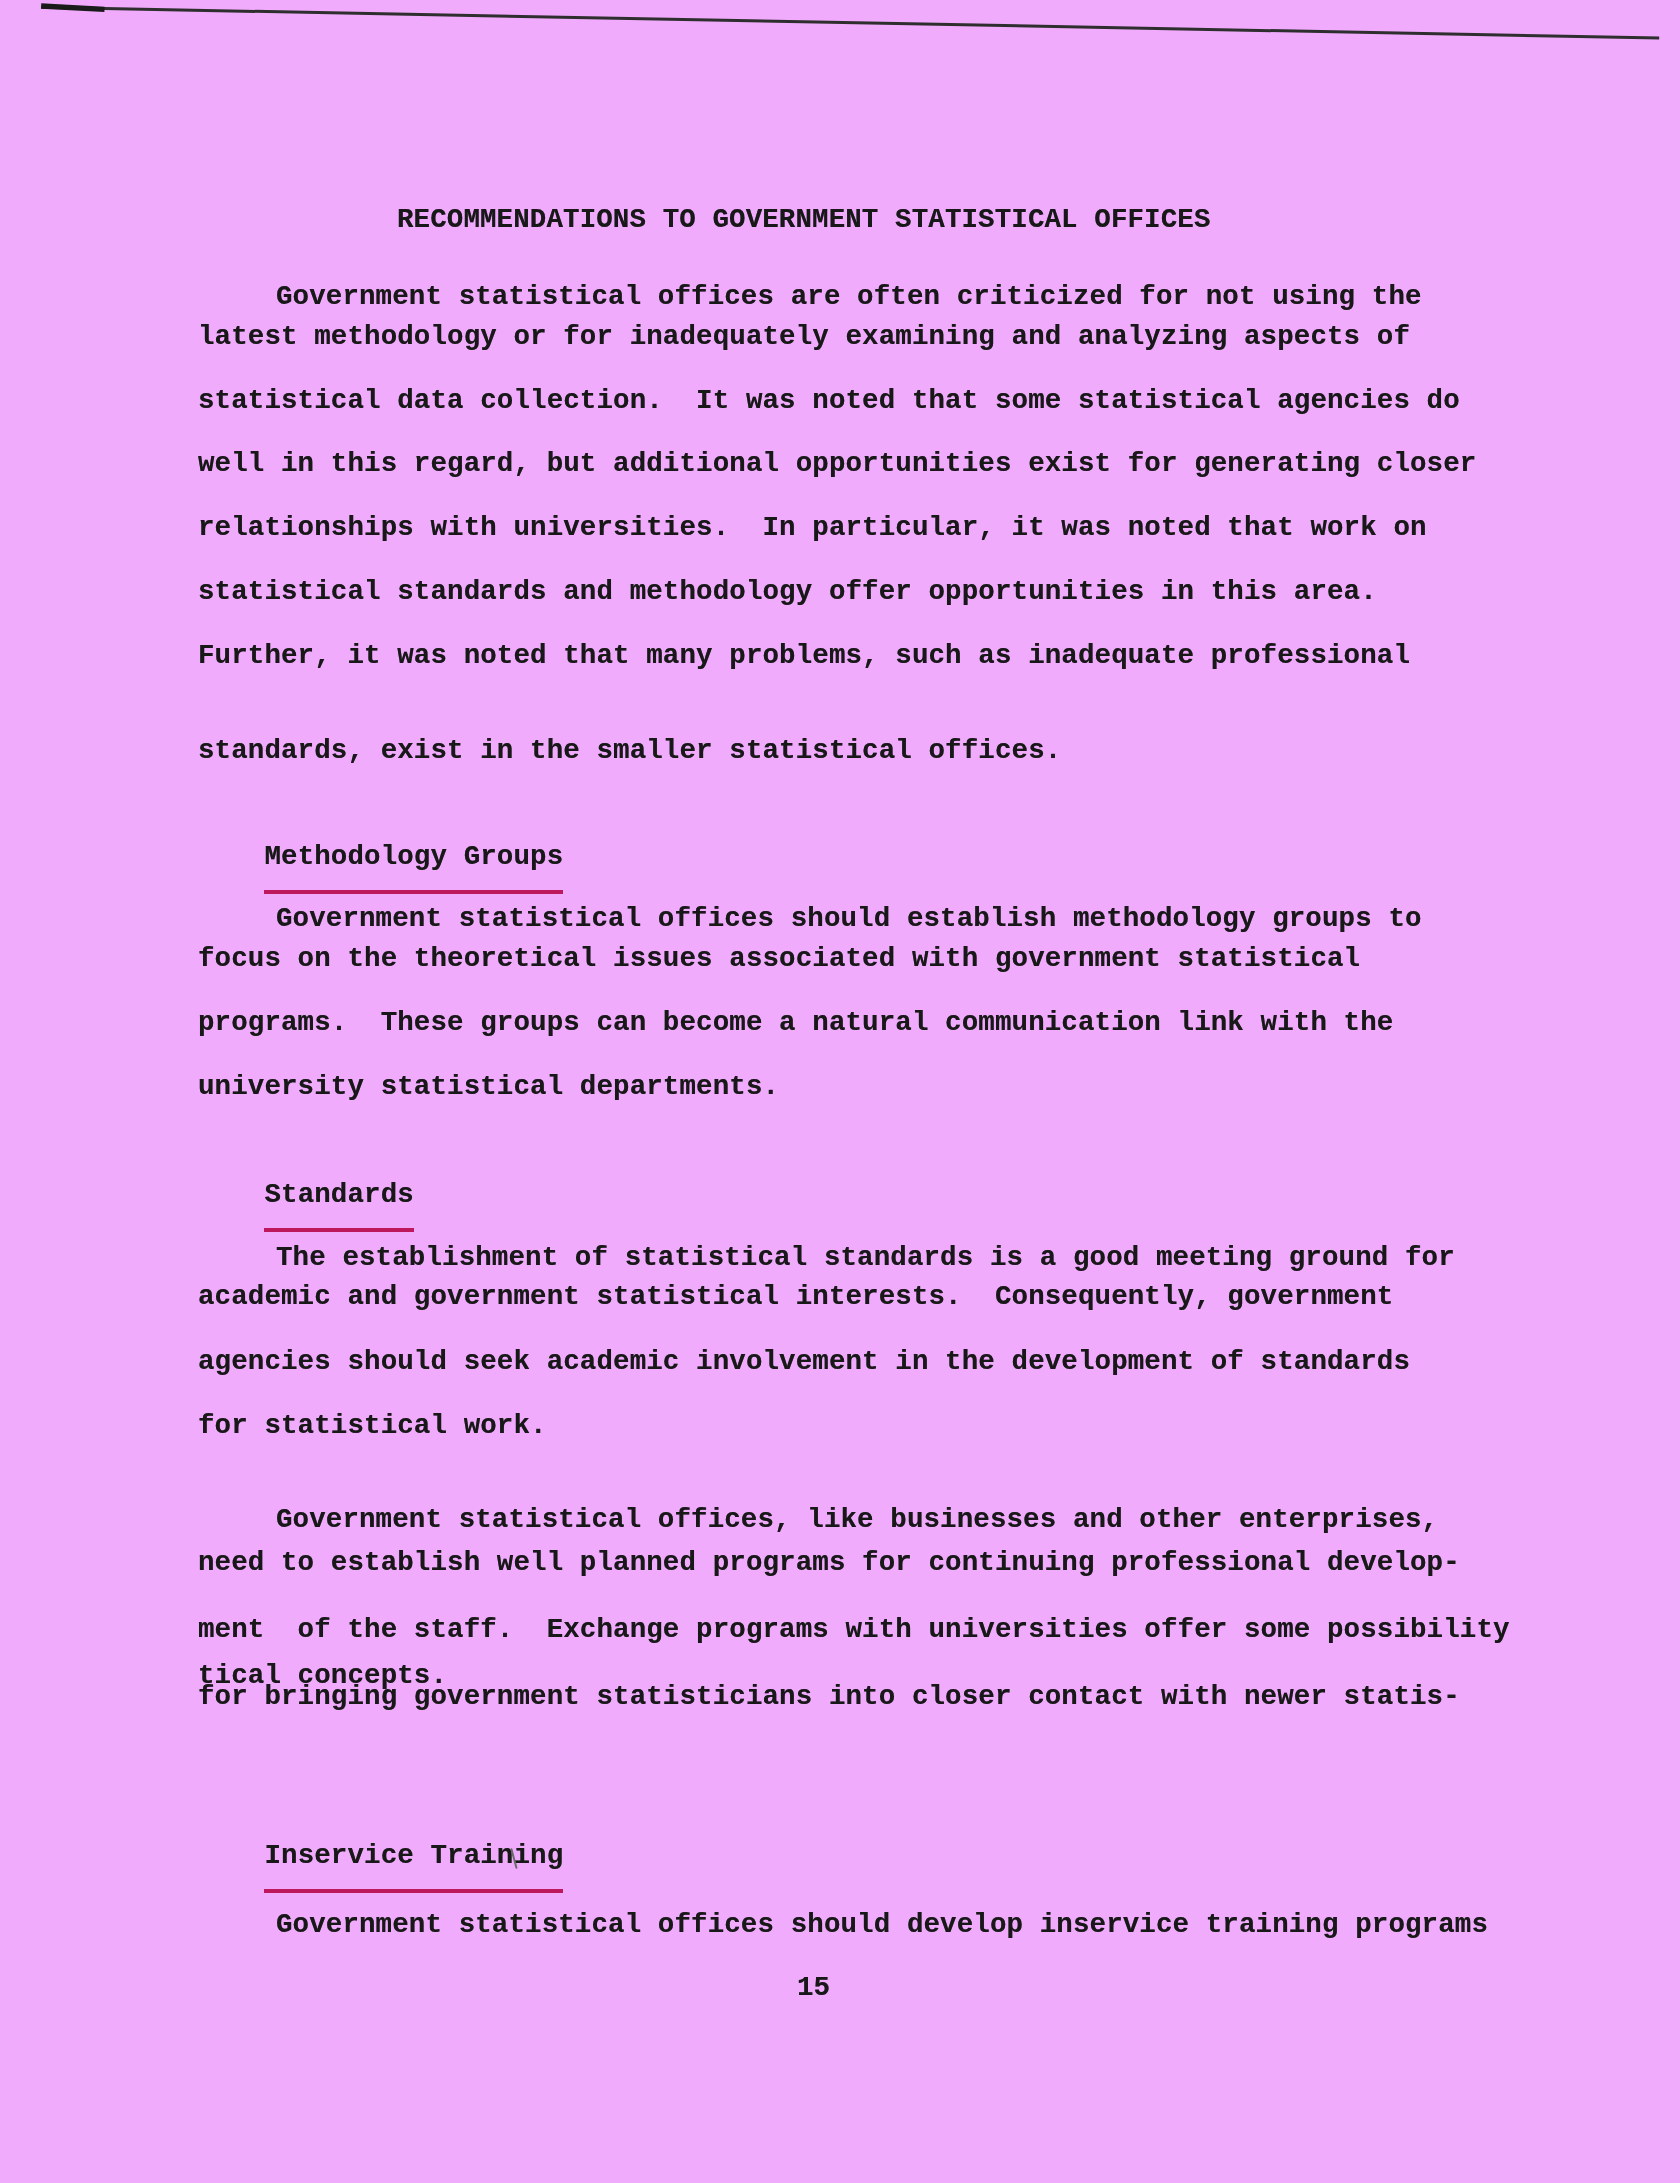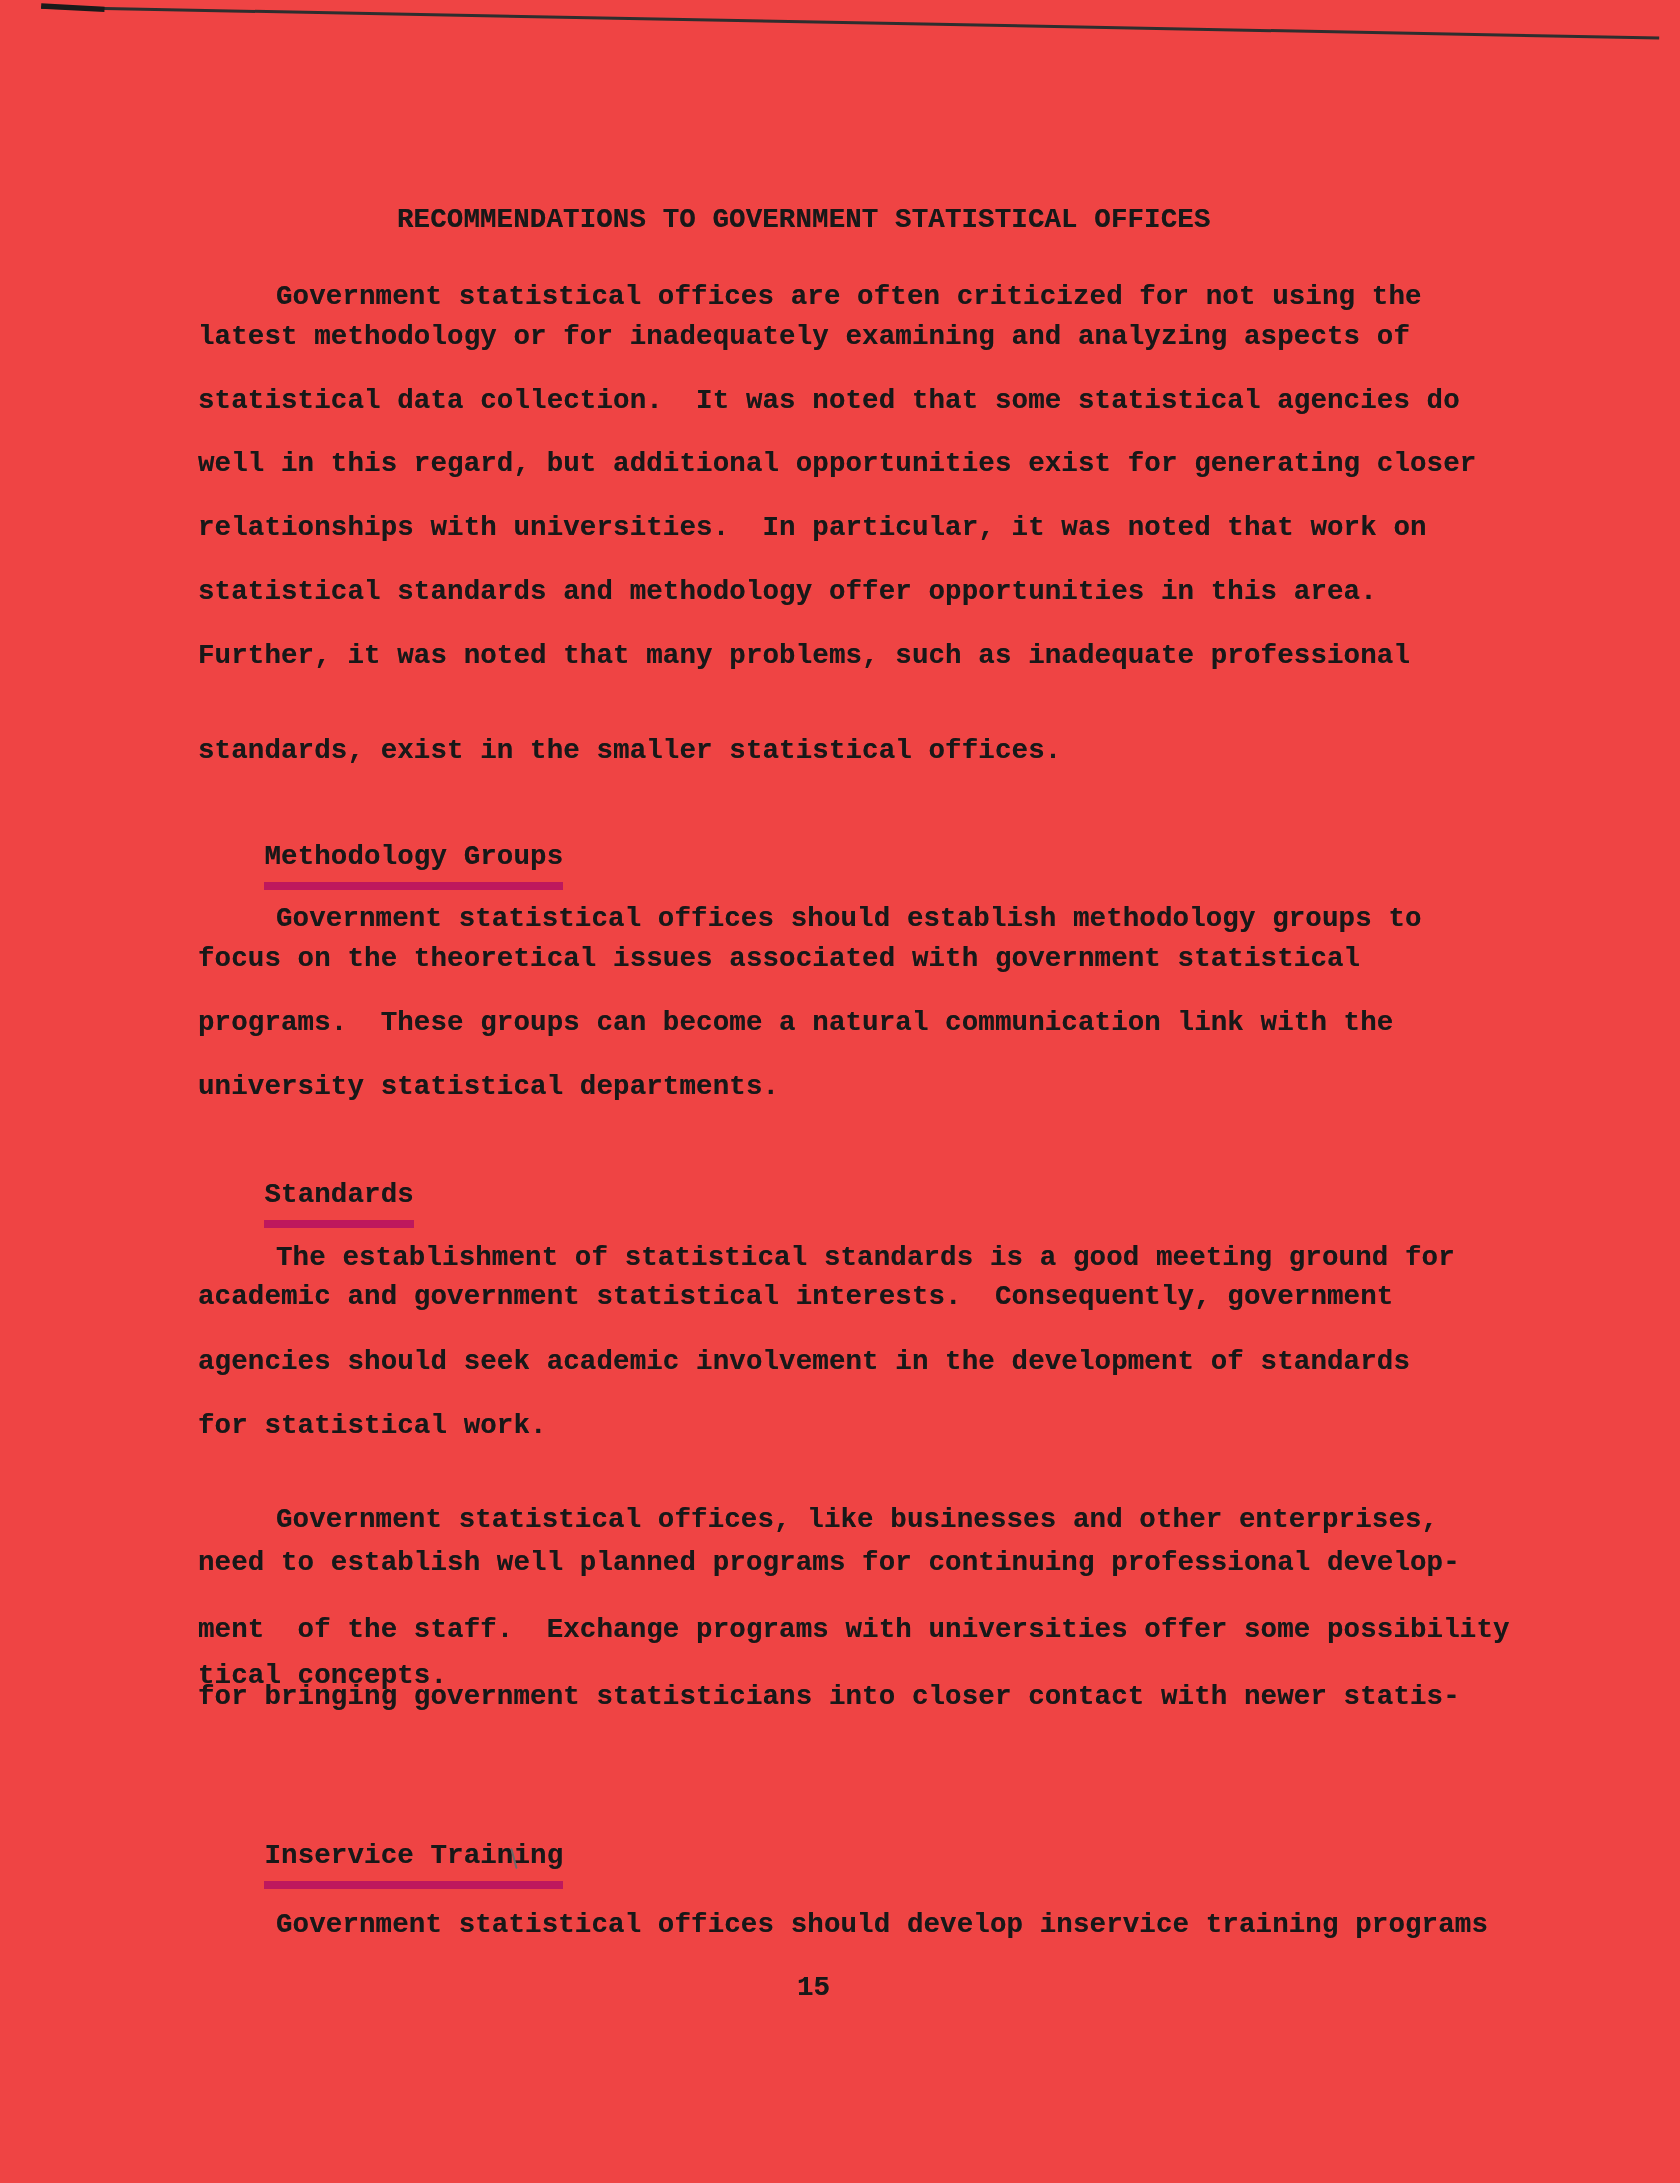--- a/index.html
+++ b/index.html
@@ -4,42 +4,42 @@
 <style>
   html, body {
     margin: 0;
     padding: 0;
     background: #fdfdfc;
   }
   .page {
     position: relative;
     width: 1681px;
     height: 2183px;
-    background: #ef4444;
+    background: #f0abfc;
     overflow: hidden;
     font-family: "Liberation Mono", "DejaVu Sans Mono", monospace;
     color: #181818;
     font-weight: bold;
     text-align: center;
   }
   .line {
     position: absolute;
     left: 198px;
     font-size: 27.5px;
     line-height: 31px;
     white-space: pre;
     letter-spacing: 0.1px;
     text-shadow: 0 0 0.4px rgba(25,25,25,0.55);
   }
   .indent { padding-left: 78px; margin-top: 24px; }
   .title { left: 397px; }
   .heading span {
     display: inline-block;
-    padding-bottom: 10px;
-    border-bottom: 8px solid #be185d;
+    padding-bottom: 18px;
+    border-bottom: 4px solid #be185d;
   }
   .page-number { left: 797px; }
   .scan-line {
     position: absolute;
     top: 0; left: 0;
   }
   .stray-mark {
     position: absolute;
     left: 513px;
     top: 1848px;

